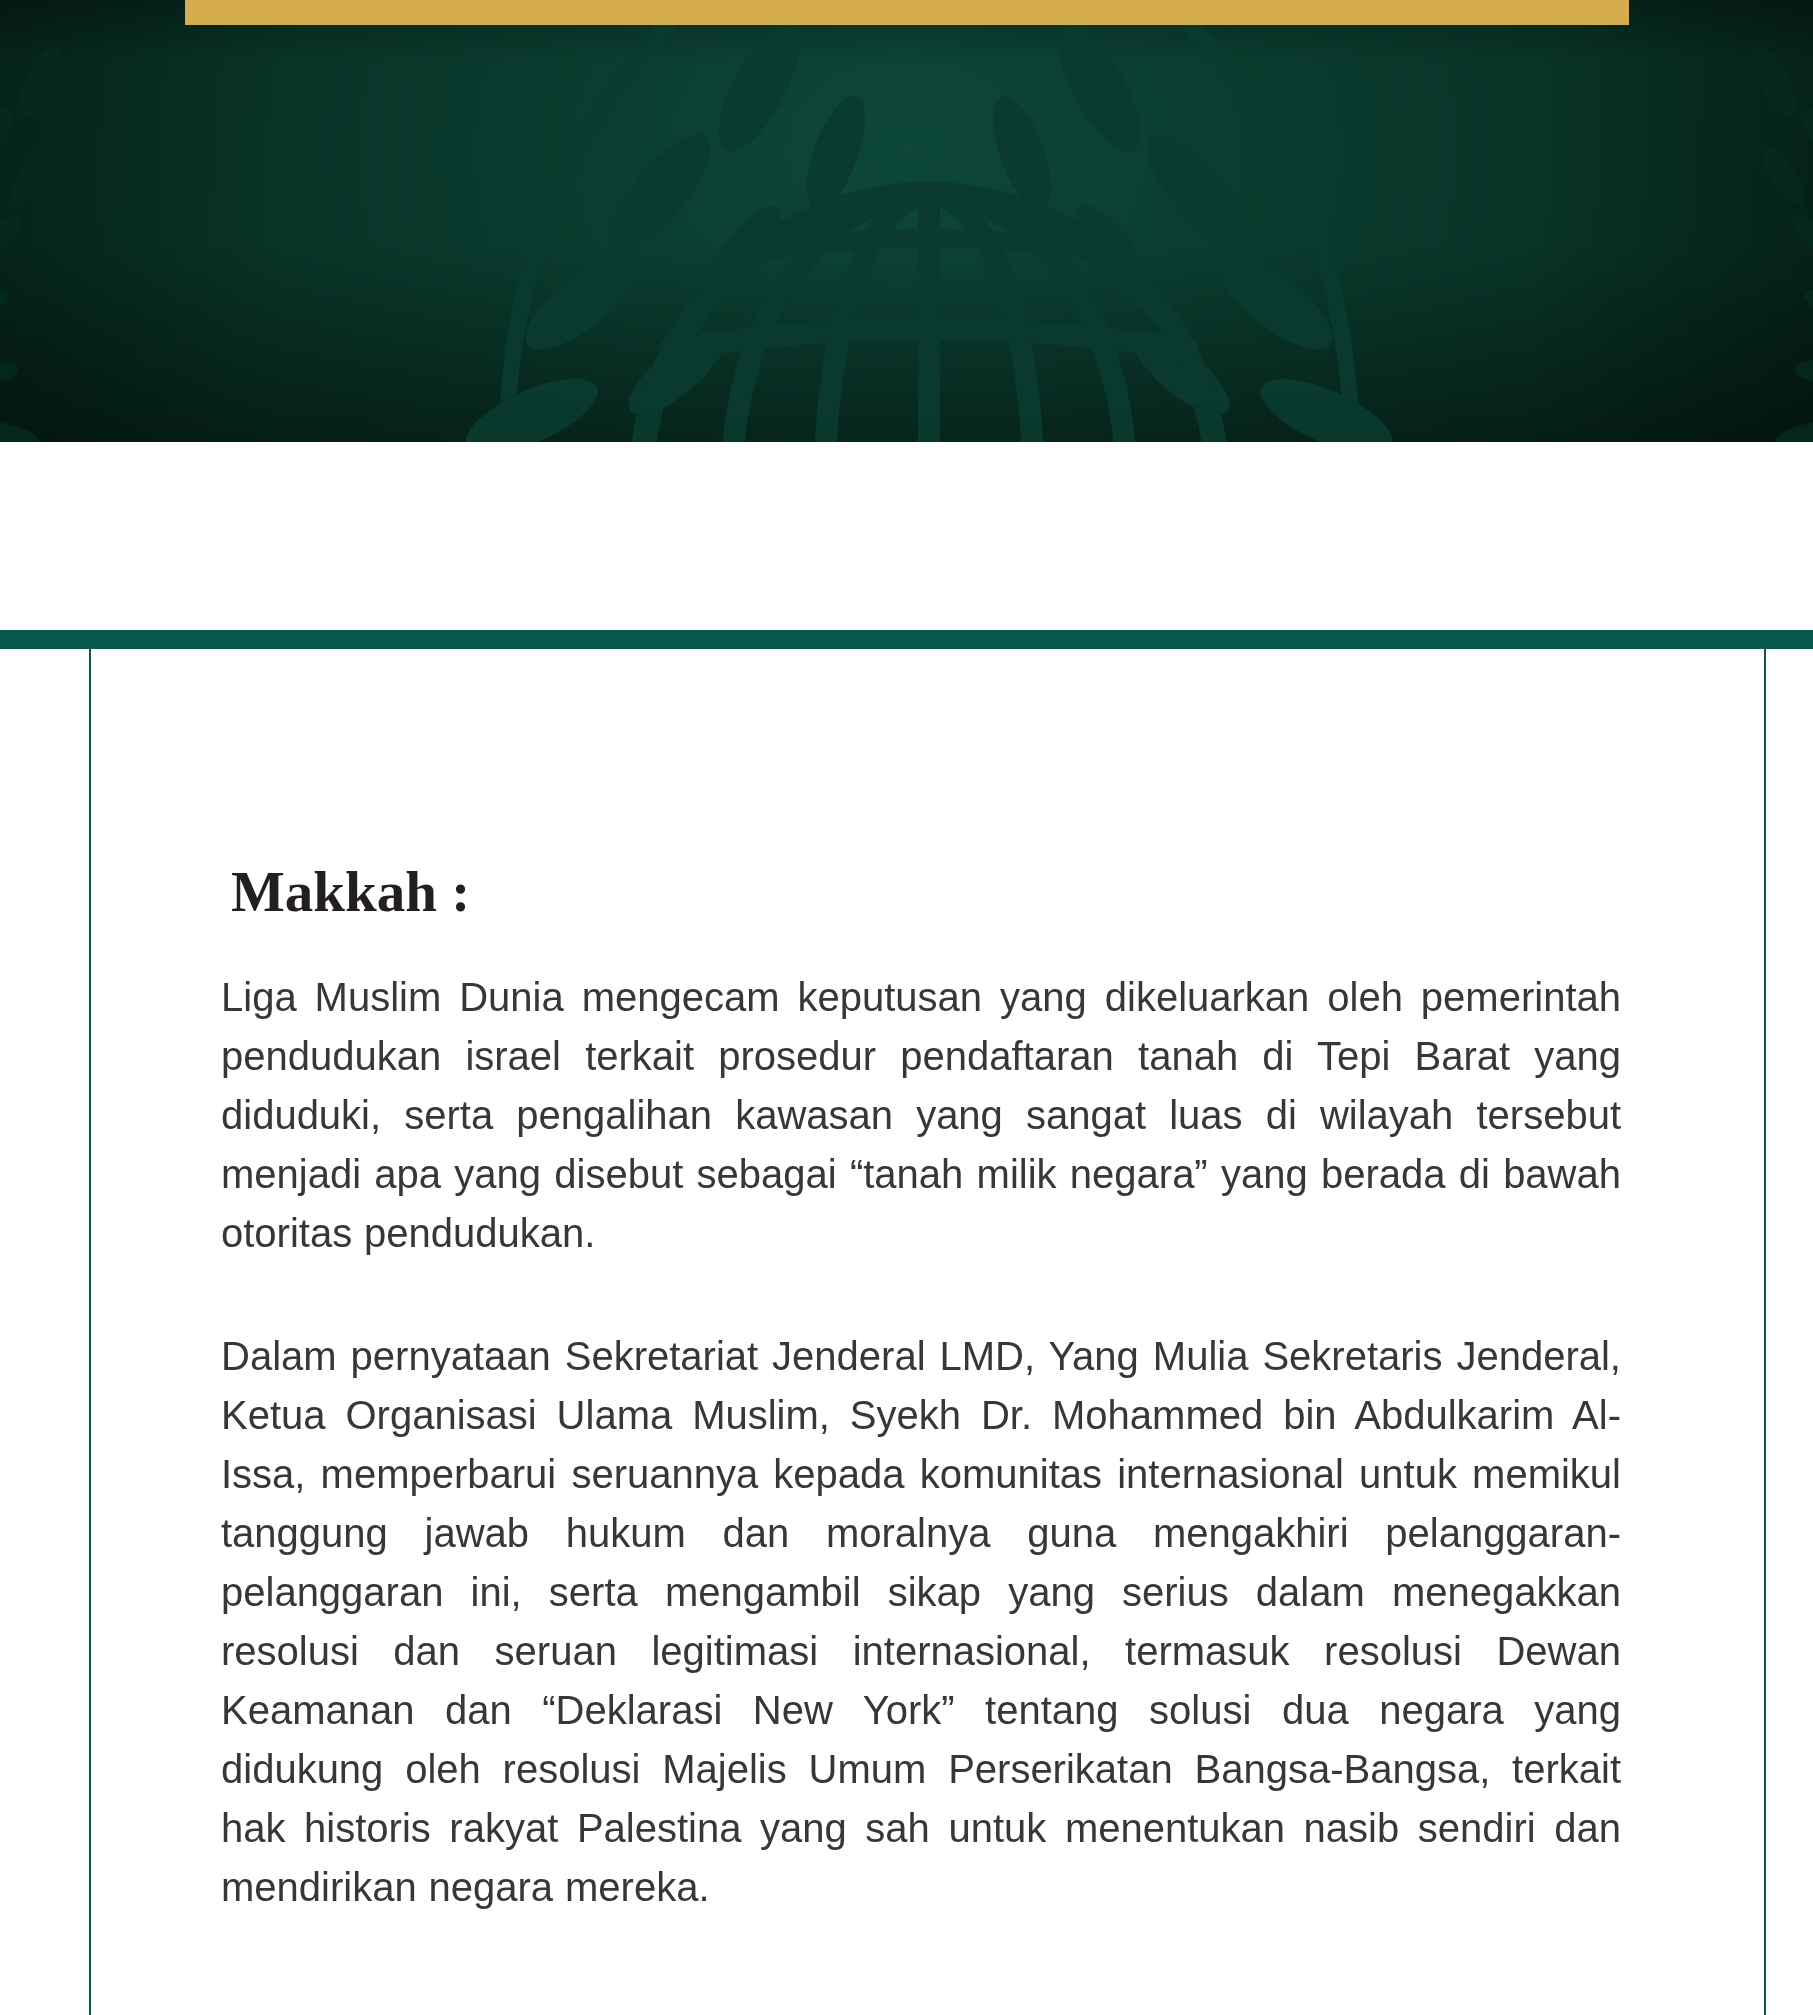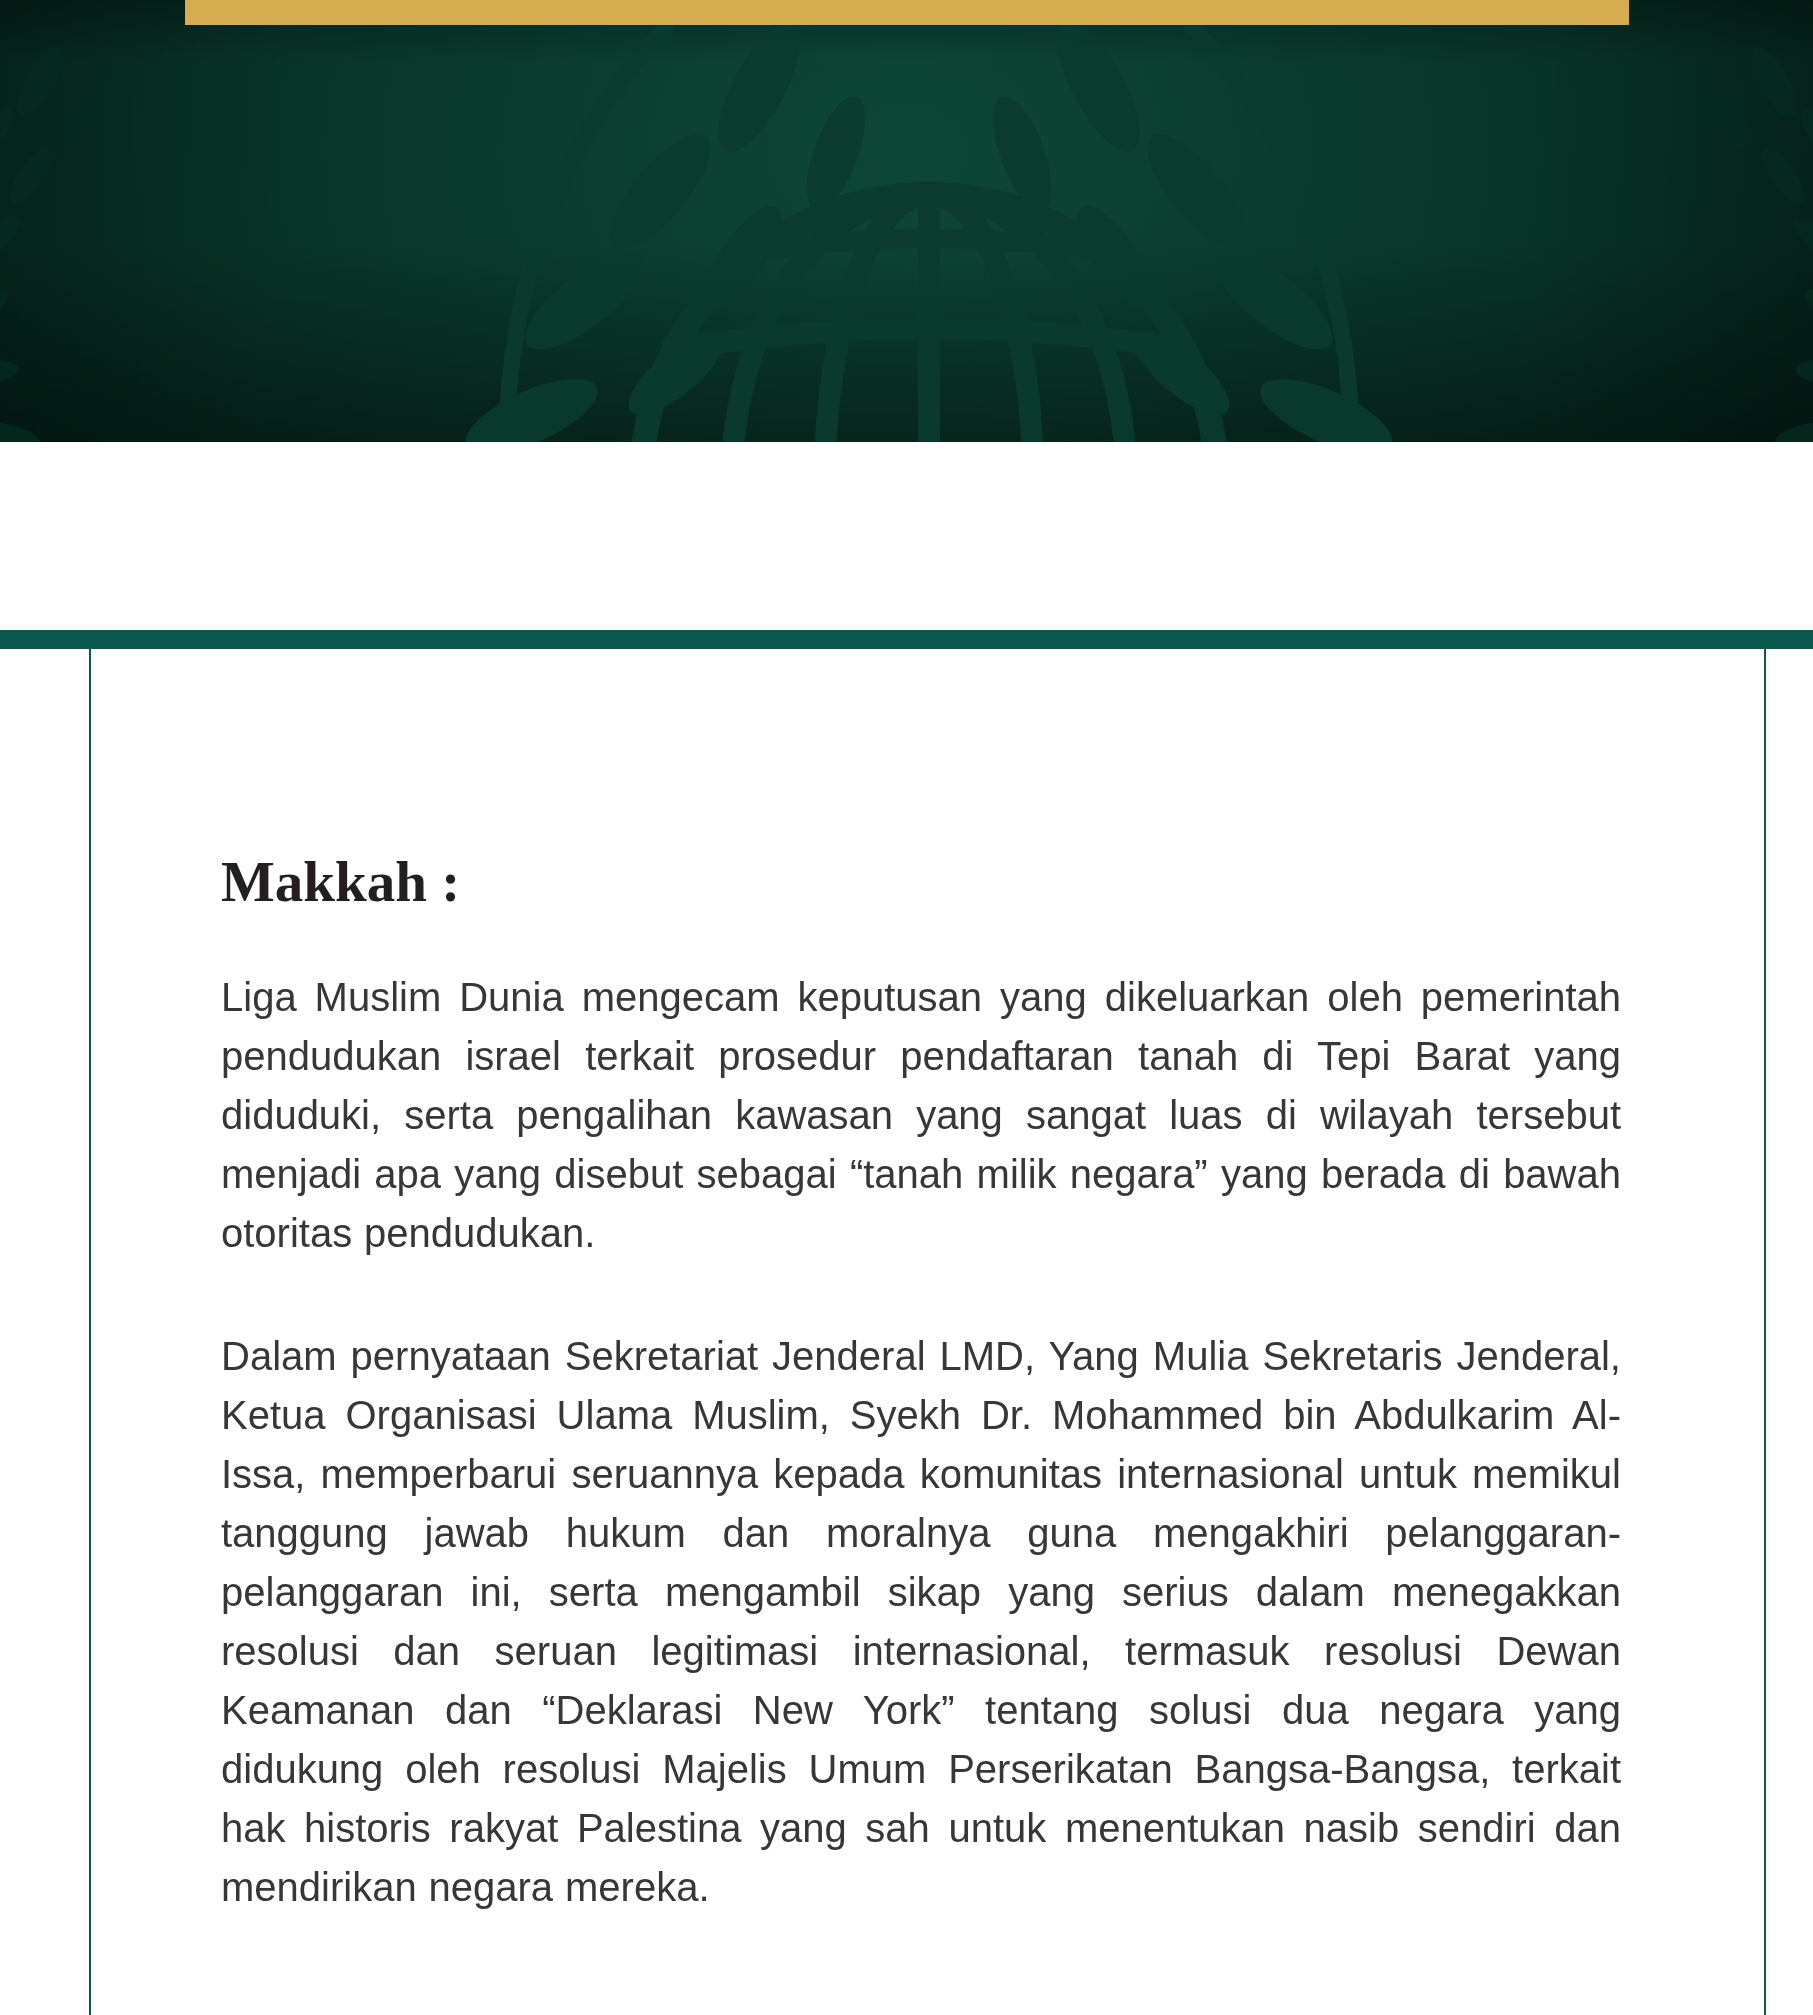--- a/index.html
+++ b/index.html
@@ -23,21 +23,21 @@
     color:var(--title_color,#ffffff);letter-spacing:0.8px;}
 
   
   .divider{position:absolute;left:0;top:630px;width:1814px;height:19px;background:var(--divider_teal,#0B584E);}
 
   
   .content{position:absolute;left:0;top:649px;width:1814px;height:1683px;background:var(--card_bg,#ffffff);}
   .rule{position:absolute;top:0;bottom:0;width:2px;background:var(--rule_teal,#0C5A4E);}
   .rule.left{left:89px;}
   .rule.right{left:1764px;}
-  .location-heading{position:absolute;left:213px;top:196px;margin:8px;
+  .location-heading{position:absolute;left:213px;top:196px;margin:18px;
     font-family:"Liberation Serif",serif;font-weight:700;font-size:57px;line-height:1;
     color:var(--heading_color,#231F20);}
   .body-text{position:absolute;left:213px;top:319px;width:1408px;}
   .body-text p{margin:0 0 64px 8px;font-size:40px;line-height:59px;text-align:justify;
     color:var(--body_color,#373737);word-spacing:0.8px;}
 
   svg{display:block;}
   .defs-hidden{position:absolute;width:0;height:0;overflow:hidden;}
 </style>
 </head>

